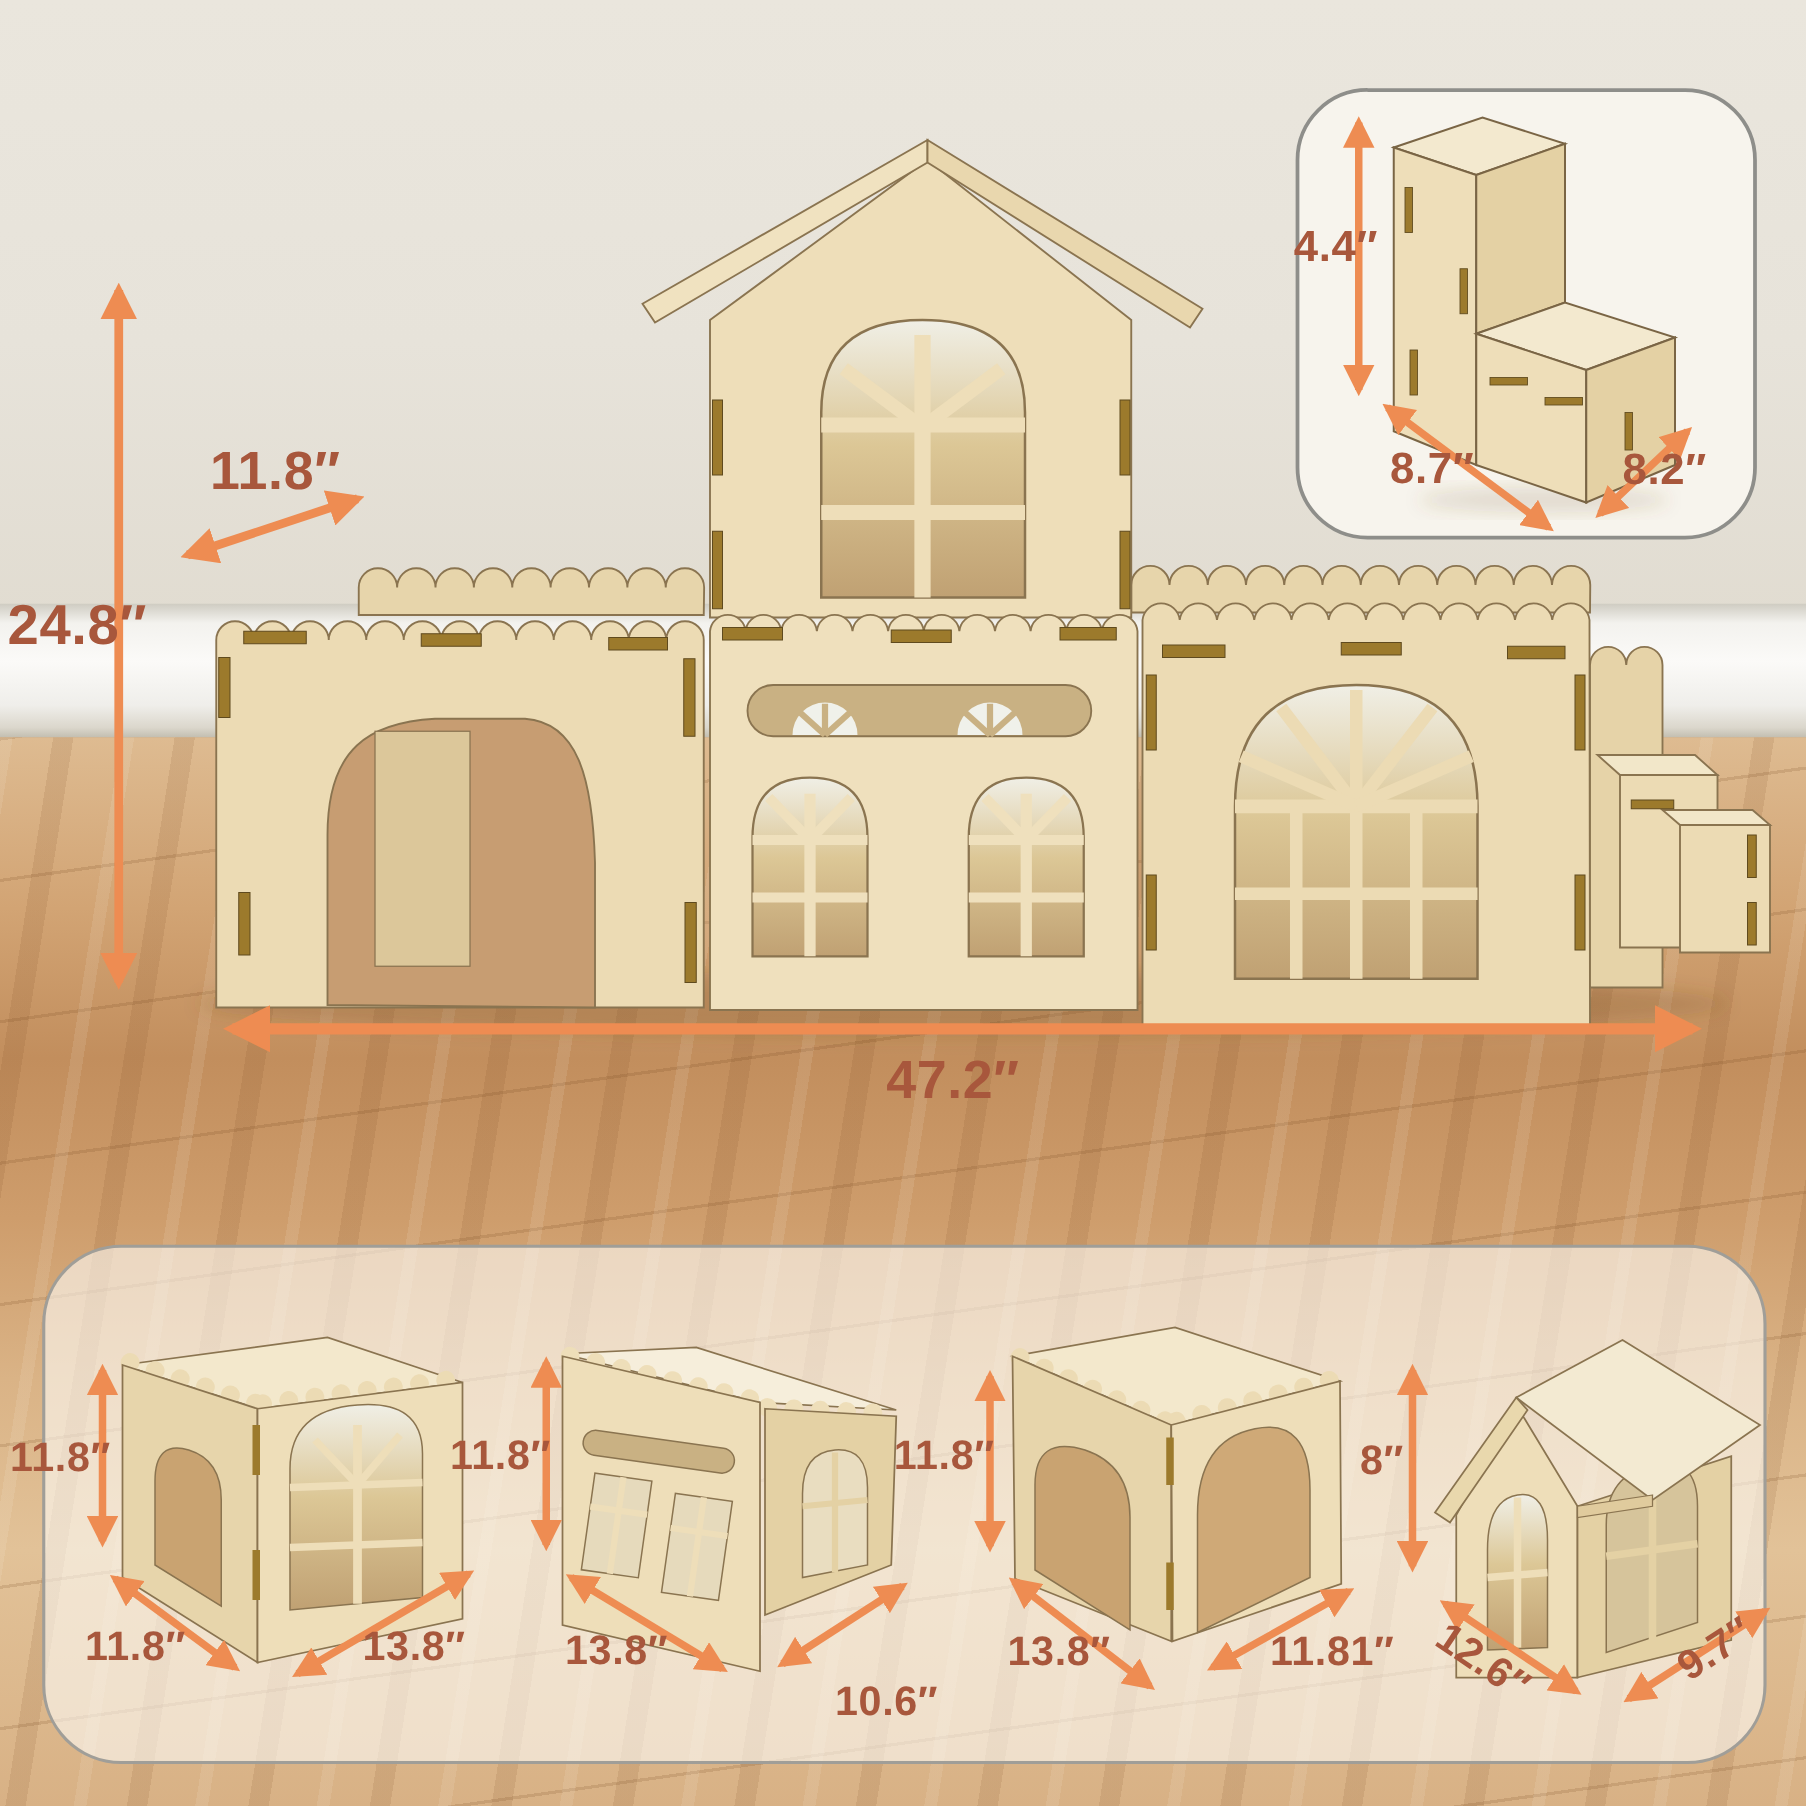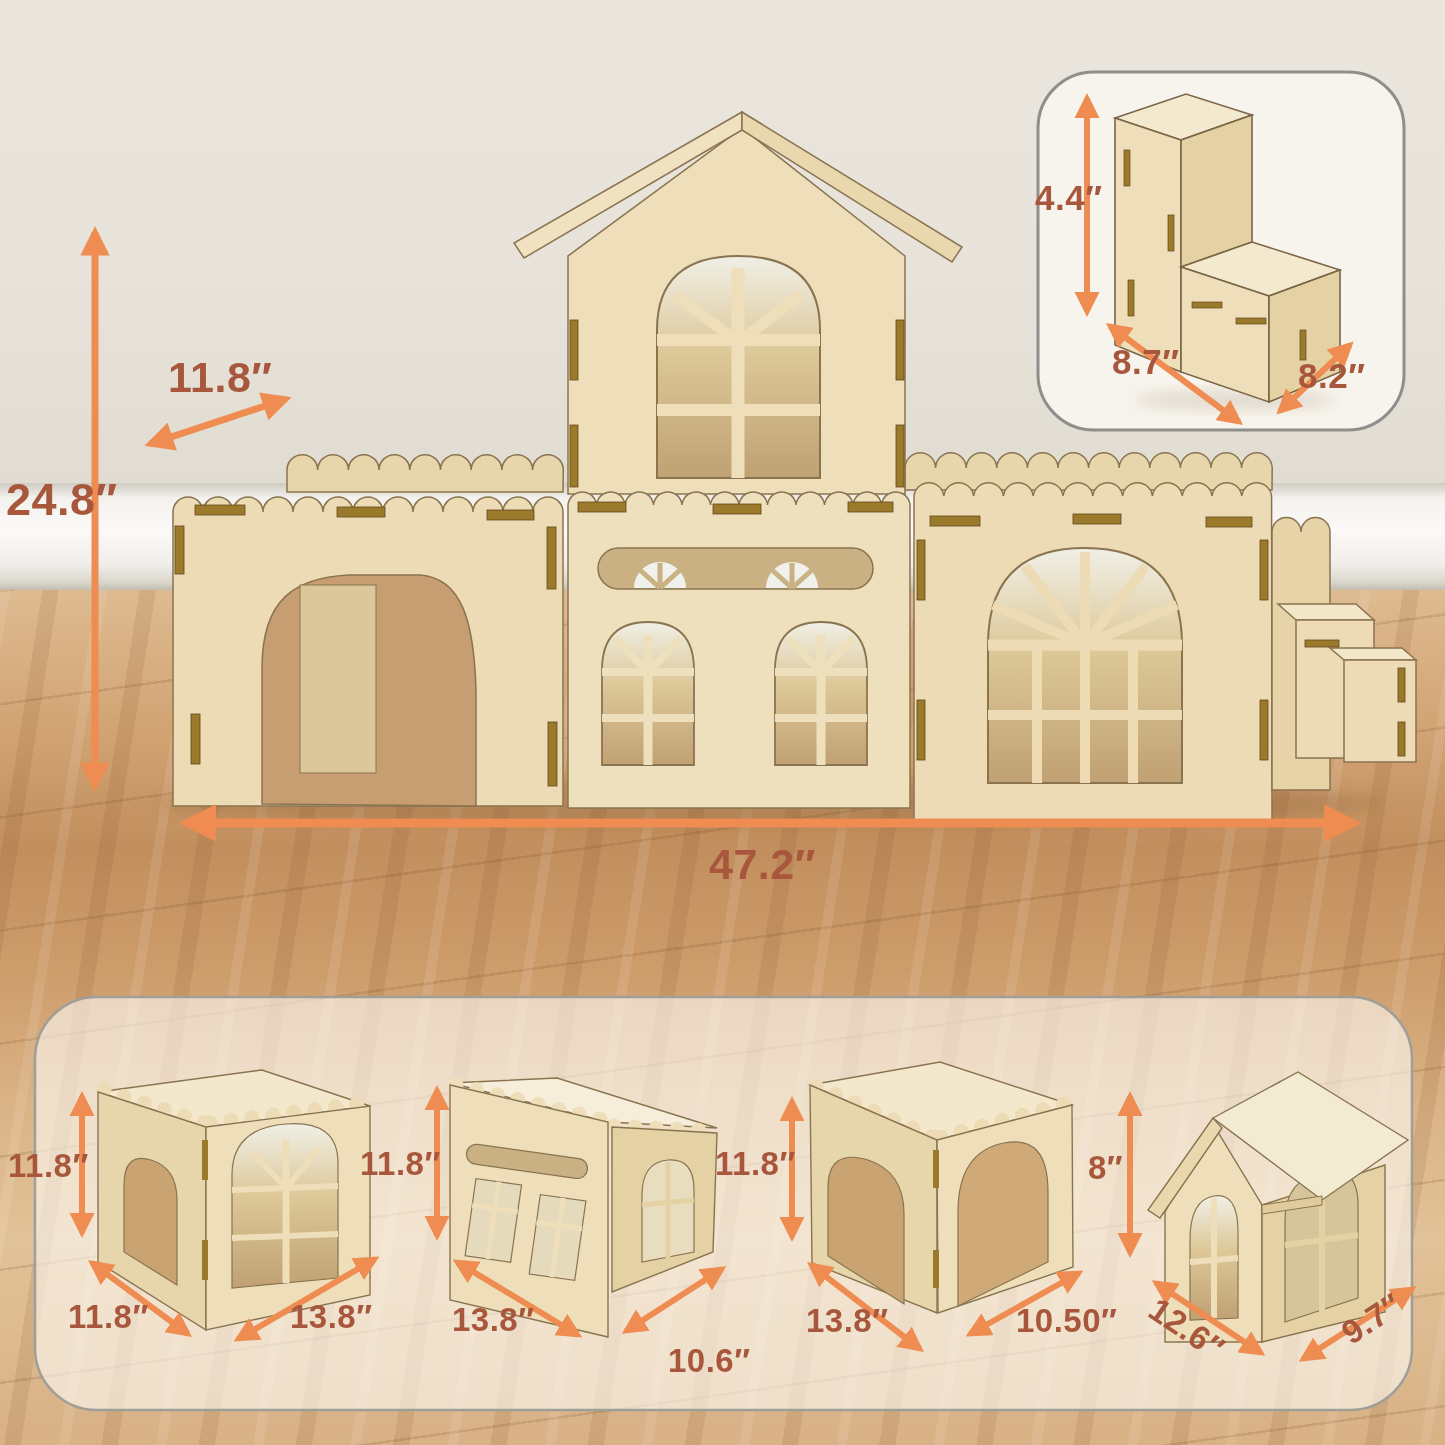--- a/index.html
+++ b/index.html
@@ -298,32 +298,32 @@
       <line x1="1156" y1="1283" x2="1261" y2="1353" stroke-width="6"></line>
       <line x1="1303" y1="1359" x2="1412" y2="1289" stroke-width="6"></line>
     </g>
   </svg>
 
   <span class="dim dim-xl" style="left:6px;top:477px;">24.8″</span>
   <span class="dim dim-lg" style="left:168px;top:356px;">11.8″</span>
   <span class="dim dim-lg" style="left:688px;top:843px;margin-left:21px;">47.2″</span>
 
   <span class="dim dim-md" style="left:1035px;top:180px;">4.4″</span>
-  <span class="dim dim-md" style="left:1112px;top:344px;">8.7″</span>
+  <span class="dim dim-md" style="left:1112px;top:357px;">8.7″</span>
   <span class="dim dim-md" style="left:1298px;top:358px;">8.2″</span>
 
   <span class="dim dim-sm" style="left:8px;top:1149px;">11.8″</span>
   <span class="dim dim-sm" style="left:68px;top:1300px;">11.8″</span>
   <span class="dim dim-sm" style="left:290px;top:1300px;">13.8″</span>
 
   <span class="dim dim-sm" style="left:360px;top:1147px;">11.8″</span>
   <span class="dim dim-sm" style="left:452px;top:1303px;">13.8″</span>
   <span class="dim dim-sm" style="left:668px;top:1344px;">10.6″</span>
 
   <span class="dim dim-sm" style="left:715px;top:1147px;">11.8″</span>
   <span class="dim dim-sm" style="left:806px;top:1304px;">13.8″</span>
-  <span class="dim dim-sm" style="left:1016px;top:1304px;">10.50″</span>
+  <span class="dim dim-sm" style="left:1016px;top:1304px;">11.81″</span>
 
   <span class="dim dim-sm" style="left:1088px;top:1151px;">8″</span>
   <span class="dim dim-sm rot-cw" style="left:1162px;top:1292px;">12.6″</span>
   <span class="dim dim-sm rot-ccw" style="left:1336px;top:1322px;">9.7″</span>
 
 </div>
 
 </body></html>

